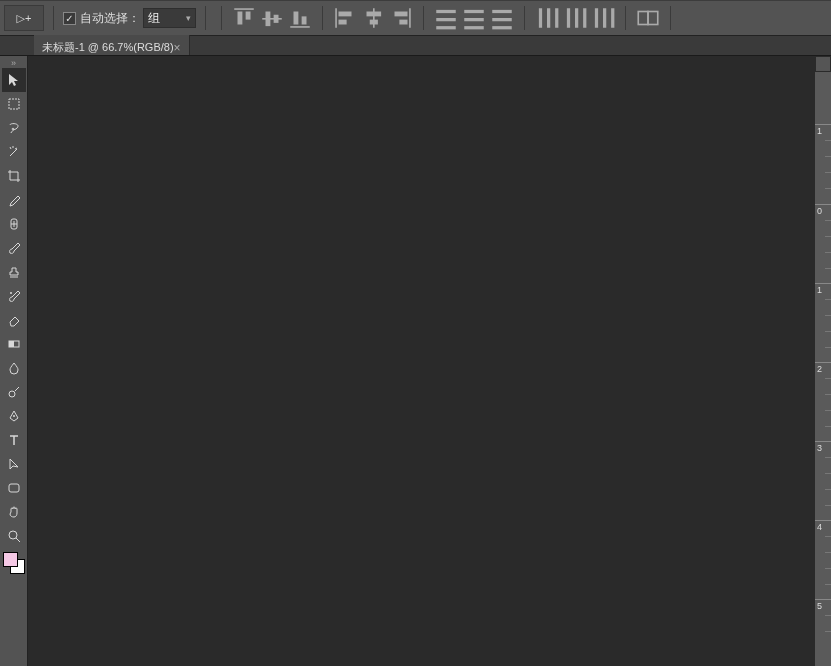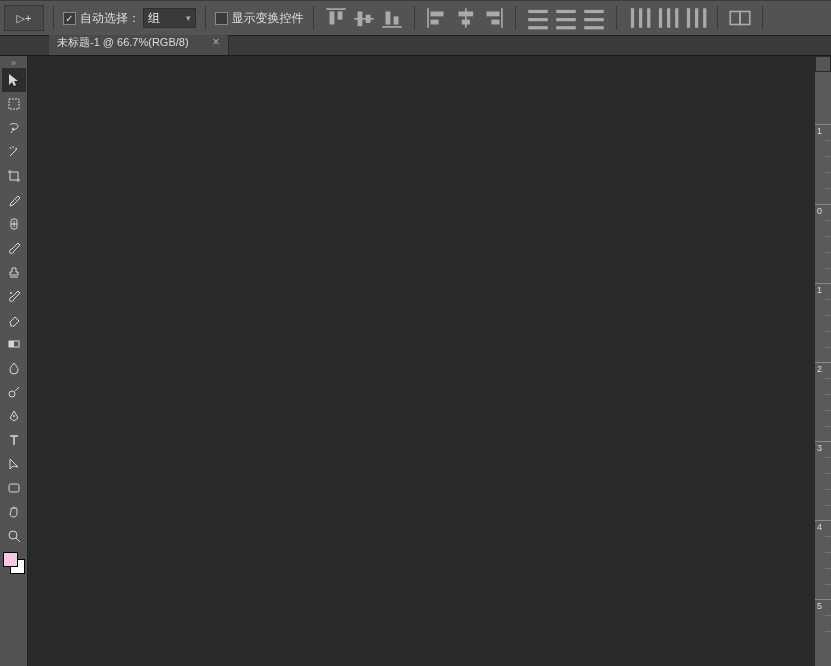--- a/index.html
+++ b/index.html
@@ -19,21 +19,21 @@
   .checkbox .box { width: 13px; height: 13px; border: 1px solid #888; background: #3a3a3a; display: inline-flex; align-items: center; justify-content: center; font-size: 10px; color: #ddd; }
   .checkbox.checked .box::after { content: "✓"; }
   .dropdown { display: flex; align-items: center; height: 20px; border: 1px solid #2e2e2e; background: #3a3a3a; padding: 0 4px; cursor: pointer; color: #eee; gap: 26px; }
   .dropdown .arrow { font-size: 9px; color: #aaa; }
   .icon-btn { width: 26px; height: 26px; display: flex; align-items: center; justify-content: center; color: #aaa; cursor: pointer; }
   .icon-group { display: flex; gap: 2px; }
   .mode3d { display: flex; align-items: center; gap: 4px; color: #999; }
 
   
   .tabrow { height: 20px; background: #3a3a3a; display: flex; align-items: flex-end; border-bottom: 1px solid #1a1a1a; padding-left: 34px; }
-  .doc-tab { display: flex; align-items: flex-start; height: 20px; background: #4a4a4a; color: #ddd; padding: 0 8px; font-size: 11px; border-right: 1px solid #2a2a2a; gap: 24px; cursor: pointer; margin-left: 15px; }
+  .doc-tab { display: flex; align-items: flex-end; height: 20px; background: #4a4a4a; color: #ddd; padding: 0 8px; font-size: 11px; border-right: 1px solid #2a2a2a; gap: 0; cursor: pointer; }
   .doc-tab .close { color: #aaa; font-size: 12px; cursor: pointer; }
 
   
   .workspace { flex: 1; display: flex; min-height: 0; }
 
   
   .toolbox { width: 28px; background: #535353; border-right: 1px solid #222; display: flex; flex-direction: column; align-items: center; padding-top: 2px; gap: 0; }
   .tool-toggle { width: 24px; height: 10px; color: #aaa; font-size: 9px; text-align: center; cursor: pointer; }
   .tool-cell { width: 24px; height: 24px; display: flex; align-items: center; justify-content: center; color: #d8d8d8; cursor: pointer; position: relative; }
   .tool-cell.selected { background: #2d2d2d; }
@@ -70,24 +70,20 @@
     <div class="opt-sep"></div>
     <label class="checkbox checked">
       <span class="box"></span>
       <span>自动选择：</span>
     </label>
     <div class="dropdown">
       <span>组</span>
       <span class="arrow">▾</span>
     </div>
     <div class="opt-sep"></div>
-    <label class="checkbox">
-      <span class="box"></span>
-      <span>显示变换控件</span>
-    </label>
     <div class="opt-sep"></div>
     <div class="icon-group">
       <div class="icon-btn">
           <svg viewBox="0 0 16 16">
             <rect x="2" y="2" width="12" height="1" fill="currentColor"></rect>
             <rect x="4" y="4" width="3" height="8" fill="currentColor"></rect>
             <rect x="9" y="4" width="3" height="5" fill="currentColor"></rect>
           </svg>
         </div>
       <div class="icon-btn">

